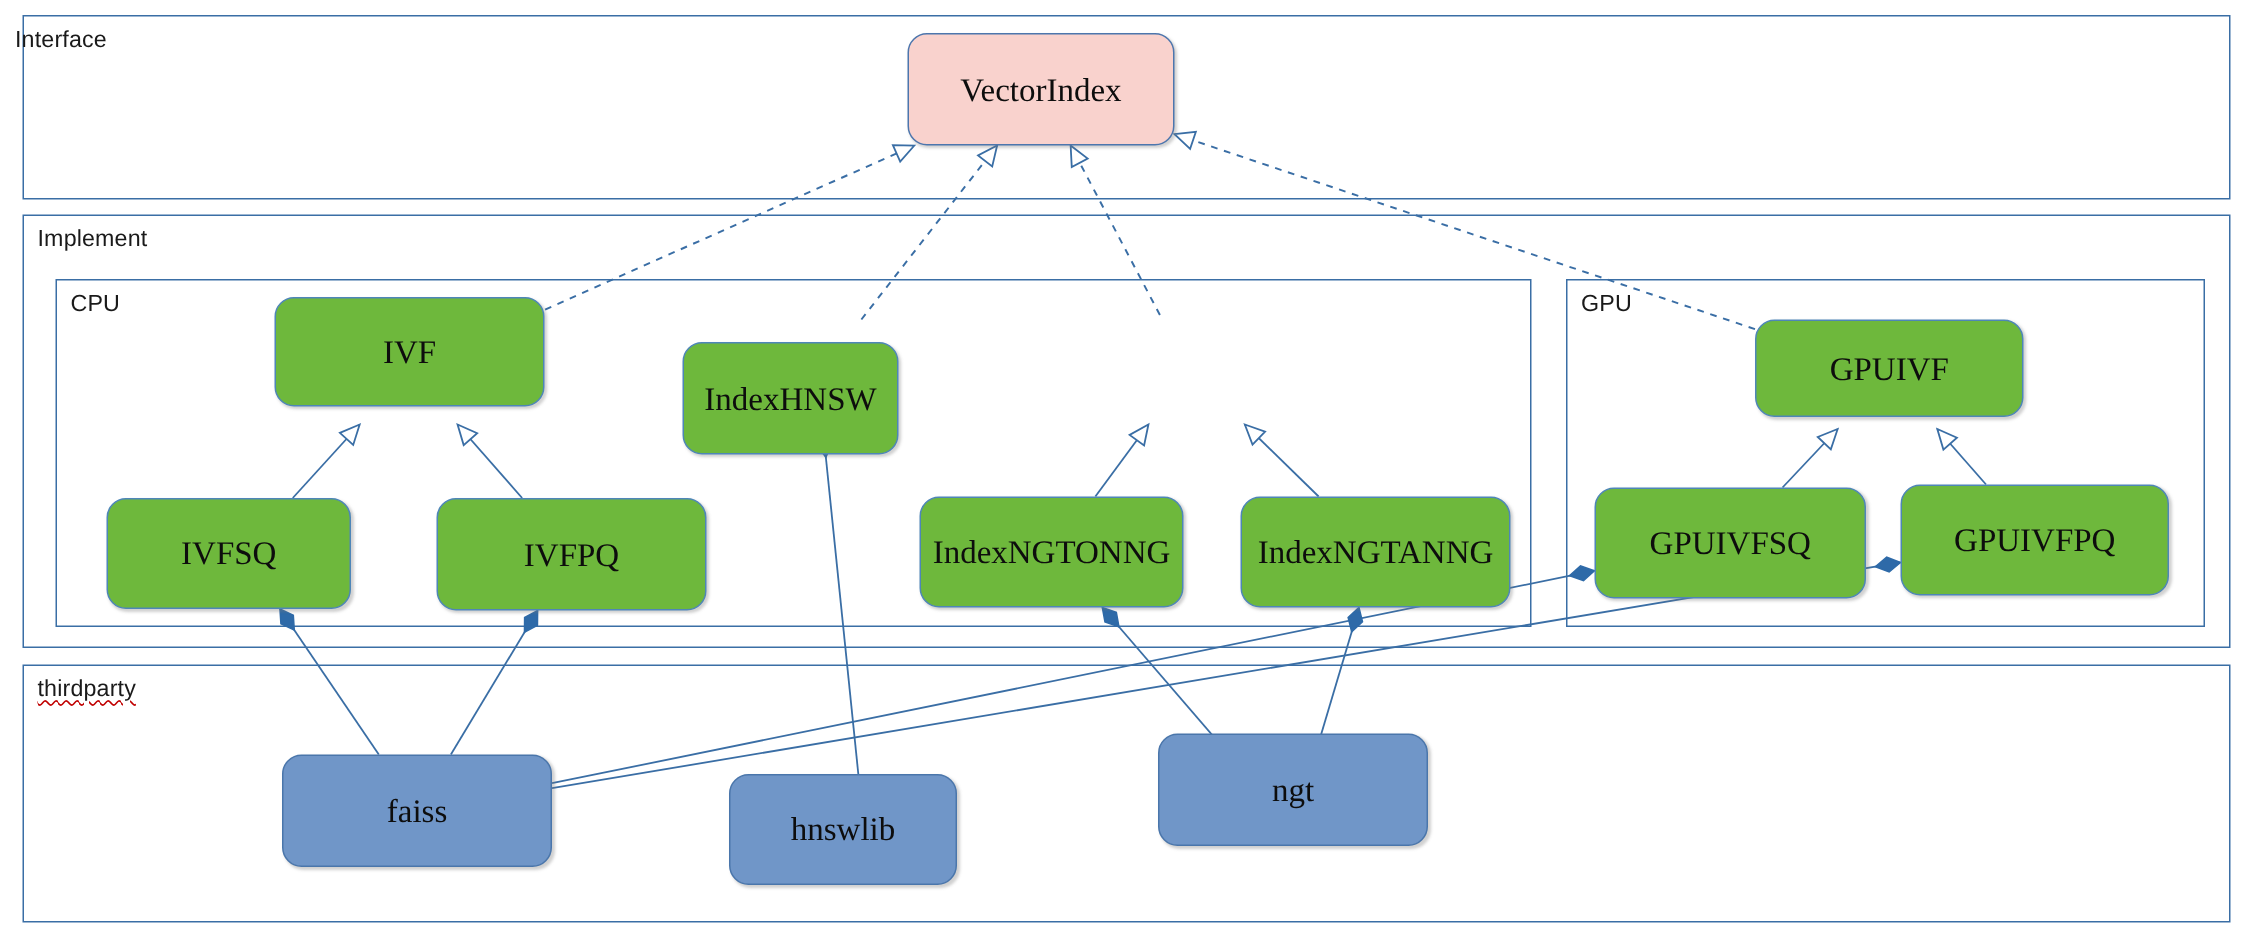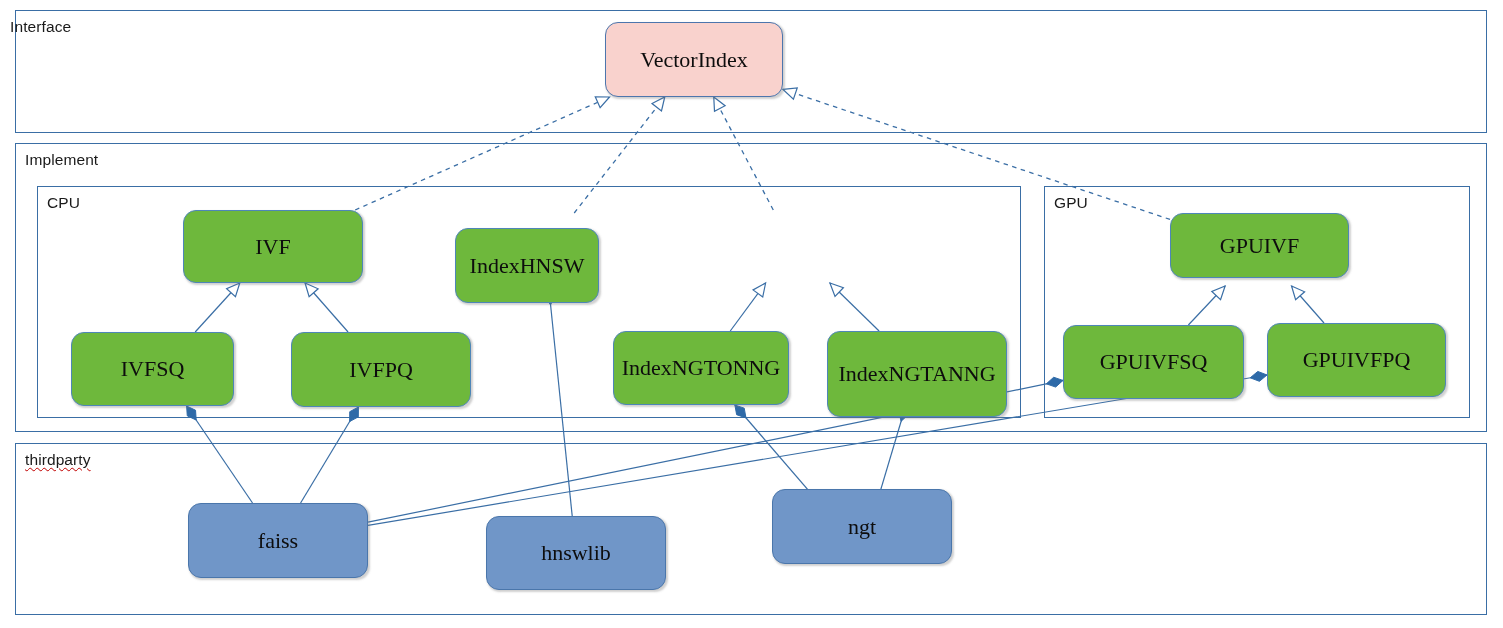--- a/index.html
+++ b/index.html
@@ -109,49 +109,49 @@
     <div class="group-label" style="left: 25px; top: 151px;">Implement</div>
     <div class="group" style="left: 37px; top: 186px; width: 984px; height: 232px;"></div>
     <div class="group-label" style="left: 47px; top: 194px;">CPU</div>
     <div class="group" style="left: 1044px; top: 186px; width: 426px; height: 232px;"></div>
     <div class="group-label" style="left: 1054px; top: 194px;">GPU</div>
     <div class="group" style="left: 15px; top: 443px; width: 1472px; height: 172px;"></div>
     <div class="group-label spell-error" style="left: 25px; top: 451px;">thirdparty</div>
     <div class="node iface" style="left: 605px; top: 22px; width: 178px; height: 75px;">
       <span>VectorIndex</span>
     </div>
-    <div class="node impl" style="left: 183px; top: 210px; width: 180px; height: 73px;">
+    <div class="node impl" style="left: 183px; top: 198px; width: 180px; height: 73px;">
       <span>IVF</span>
     </div>
     <div class="node impl" style="left: 455px; top: 228px; width: 144px; height: 75px;">
       <span>IndexHNSW</span>
     </div>
     <div class="node impl" style="left: 1170px; top: 213px; width: 179px; height: 65px;">
       <span>GPUIVF</span>
     </div>
     <div class="node impl" style="left: 71px; top: 332px; width: 163px; height: 74px;">
       <span>IVFSQ</span>
     </div>
     <div class="node impl" style="left: 291px; top: 332px; width: 180px; height: 75px;">
       <span>IVFPQ</span>
     </div>
     <div class="node impl" style="left: 613px; top: 331px; width: 176px; height: 74px;">
       <span>IndexNGTONNG</span>
     </div>
-    <div class="node impl" style="left: 827px; top: 331px; width: 180px; height: 86px;">
+    <div class="node impl" style="left: 827px; top: 331px; width: 180px; height: 74px;">
       <span>IndexNGTANNG</span>
     </div>
     <div class="node impl" style="left: 1063px; top: 325px; width: 181px; height: 74px;">
       <span>GPUIVFSQ</span>
     </div>
     <div class="node impl" style="left: 1267px; top: 323px; width: 179px; height: 74px;">
       <span>GPUIVFPQ</span>
     </div>
     <div class="node third" style="left: 188px; top: 503px; width: 180px; height: 75px;">
       <span>faiss</span>
     </div>
-    <div class="node third" style="left: 486px; top: 516px; width: 180px; height: 74px;">
+    <div class="node third" style="left: 486px; top: 516px; width: 152px; height: 74px;">
       <span>hnswlib</span>
     </div>
     <div class="node third" style="left: 772px; top: 489px; width: 180px; height: 75px;">
       <span>ngt</span>
     </div>
   </div>
 
 </body></html>

